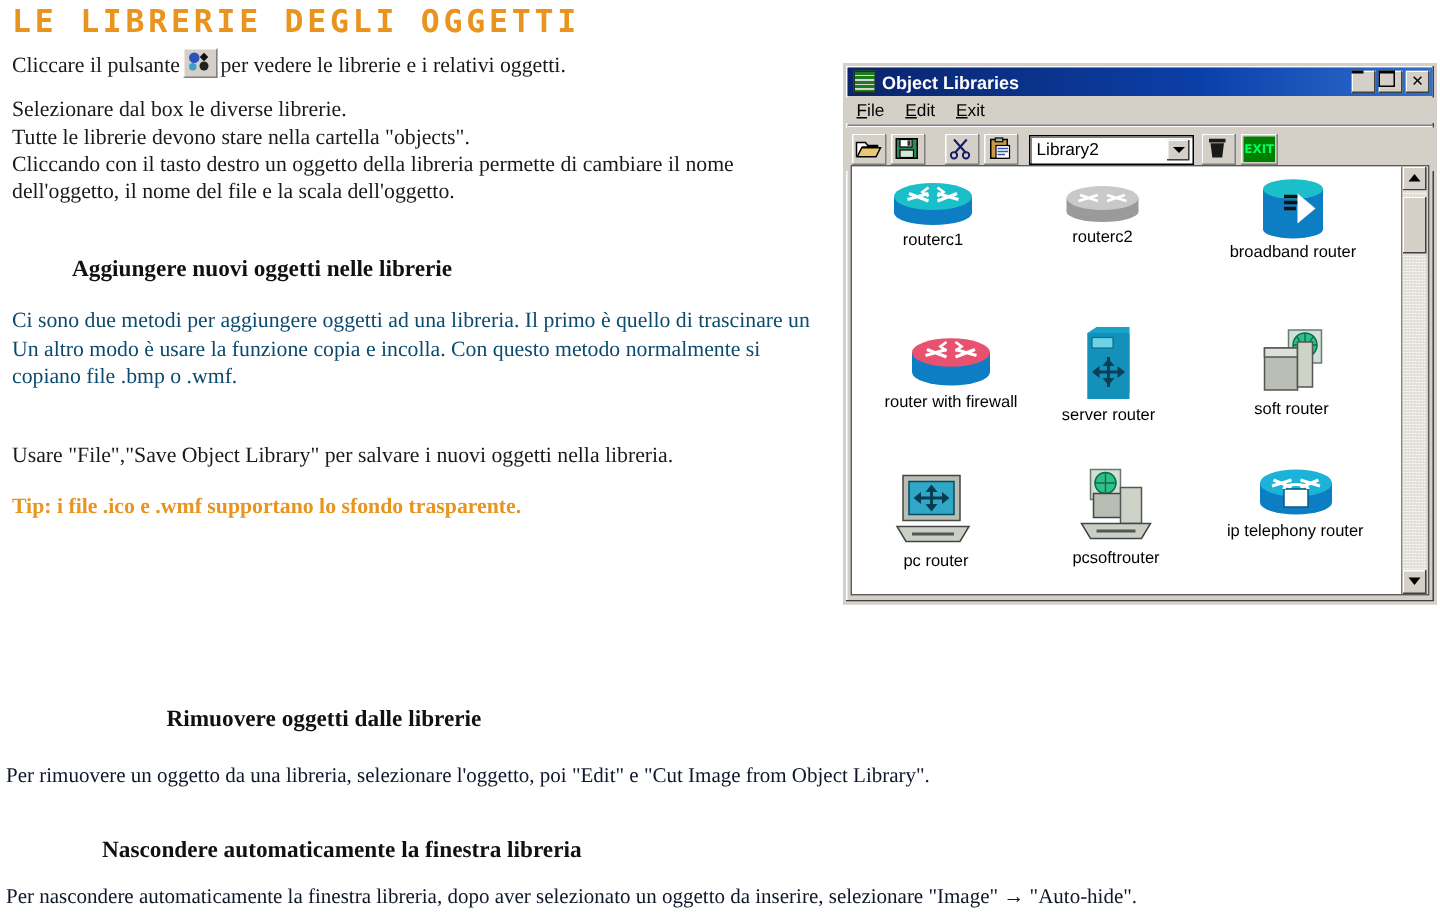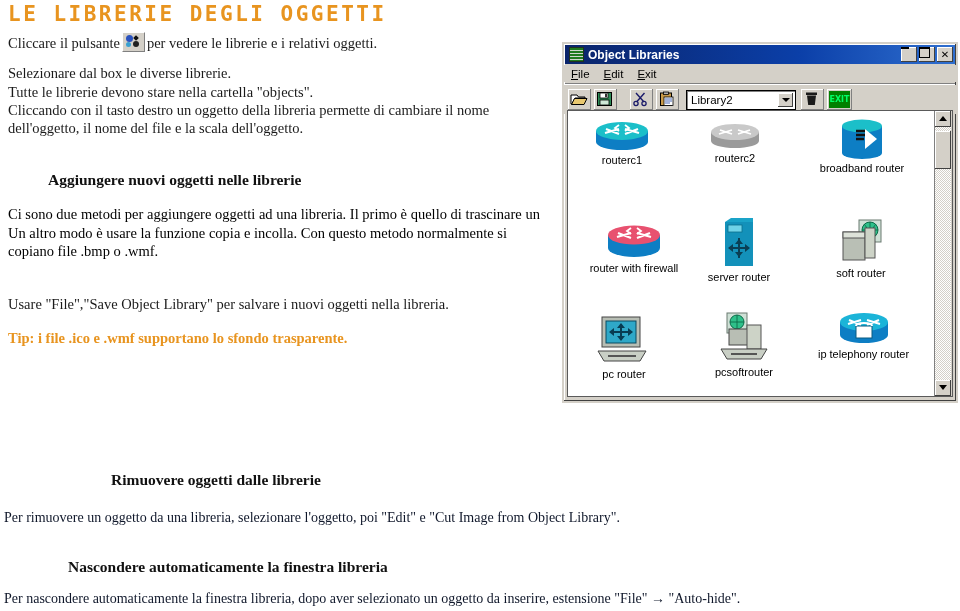--- a/index.html
+++ b/index.html
@@ -12,21 +12,21 @@
   
   #main-title{
     position:absolute;left:8px;top:2px;
     font-family:"DejaVu Sans Mono","Liberation Mono",monospace;
     font-weight:bold;font-size:21px;letter-spacing:2.5px;
     color:#E8941F;white-space:nowrap;
   }
 
   
   .txt{position:absolute;font-size:14.5px;line-height:18px;color:#1a1a1a;white-space:nowrap;}
-  .para{position:absolute;font-size:14.5px;line-height:18.5px;color:#000000;}
+  .para{position:absolute;font-size:14.5px;line-height:18.5px;color:#0c4a6e;}
   .para div{white-space:nowrap;}
   .heading{
     position:absolute;font-weight:bold;font-size:15.5px;color:#111;white-space:nowrap;
   }
   .tipline{
     position:absolute;font-weight:bold;font-size:14.5px;color:#E8941F;white-space:nowrap;
   }
   .bottomline{position:absolute;font-size:14px;color:#0f172a;white-space:nowrap;}
 
   
@@ -185,21 +185,21 @@
     <div>Un altro modo è usare la funzione copia e incolla. Con questo metodo normalmente si</div>
     <div>copiano file  .bmp o .wmf.</div>
   </div>
   <div class="txt" style="left:8px;top:295px;">Usare  "File","Save Object Library" per salvare i nuovi oggetti nella libreria.</div>
   <div class="tipline" style="left:8px;top:330px;">Tip: i file .ico e .wmf supportano lo sfondo trasparente.</div>
 
   <div class="heading" style="left:68px;top:471px;margin-left:43px;">Rimuovere oggetti dalle librerie</div>
   <div class="bottomline" style="left:4px;top:510px;">Per  rimuovere un oggetto da una libreria, selezionare l'oggetto, poi "Edit" e "Cut Image from Object Library".</div>
 
   <div class="heading" style="left:68px;top:558px;">Nascondere automaticamente la finestra libreria</div>
-  <div class="bottomline" style="left:4px;top:591px;">Per nascondere automaticamente la finestra libreria, dopo aver selezionato un oggetto da inserire, estensione  "File" → "Auto-hide".</div>
+  <div class="bottomline" style="left:4px;top:591px;">Per nascondere automaticamente la finestra libreria, dopo aver selezionato un oggetto da inserire, selezionare  "Image" → "Auto-hide".</div>
 
   <div id="obj-window">
 
     <div id="titlebar">
       <div id="title-icon"></div>
       <div id="title-text">Object Libraries</div>
       <div class="wbtn">
           <span class="min-glyph"></span>
         </div>
       <div class="wbtn">

